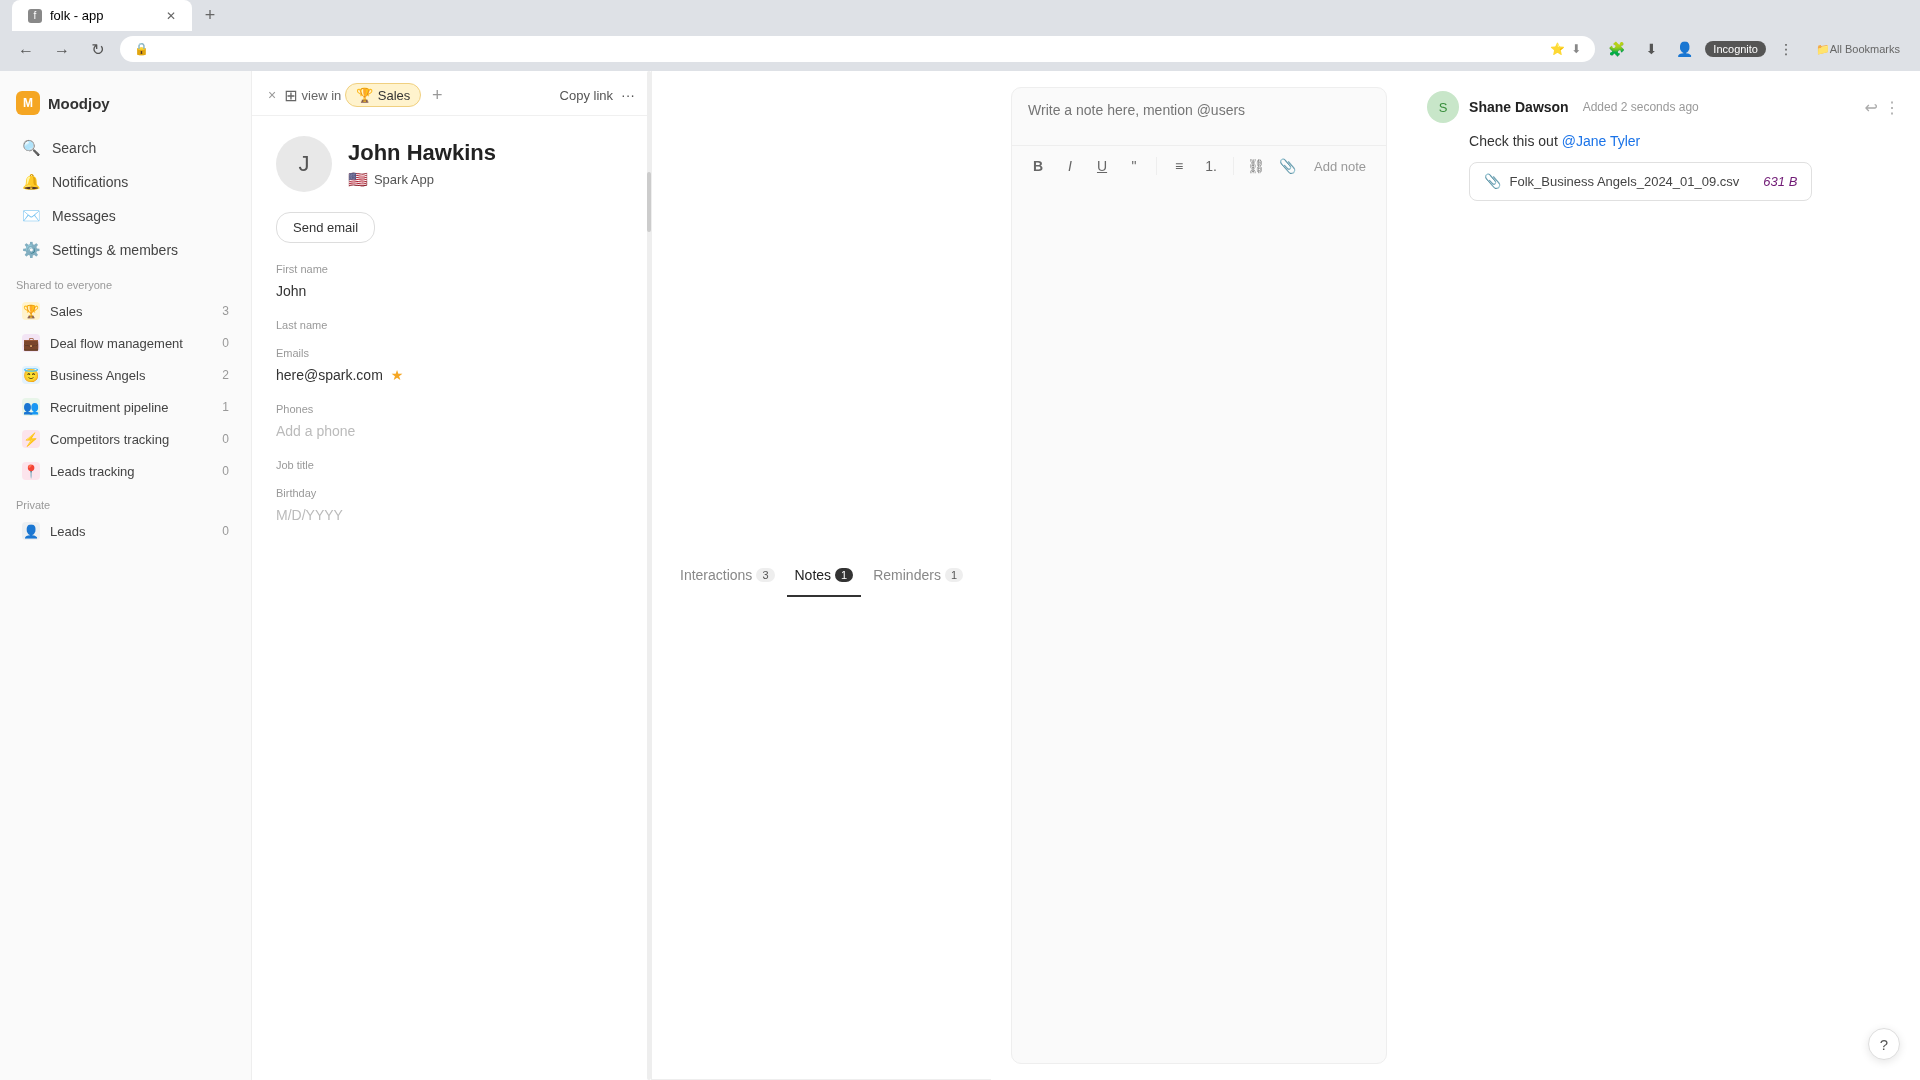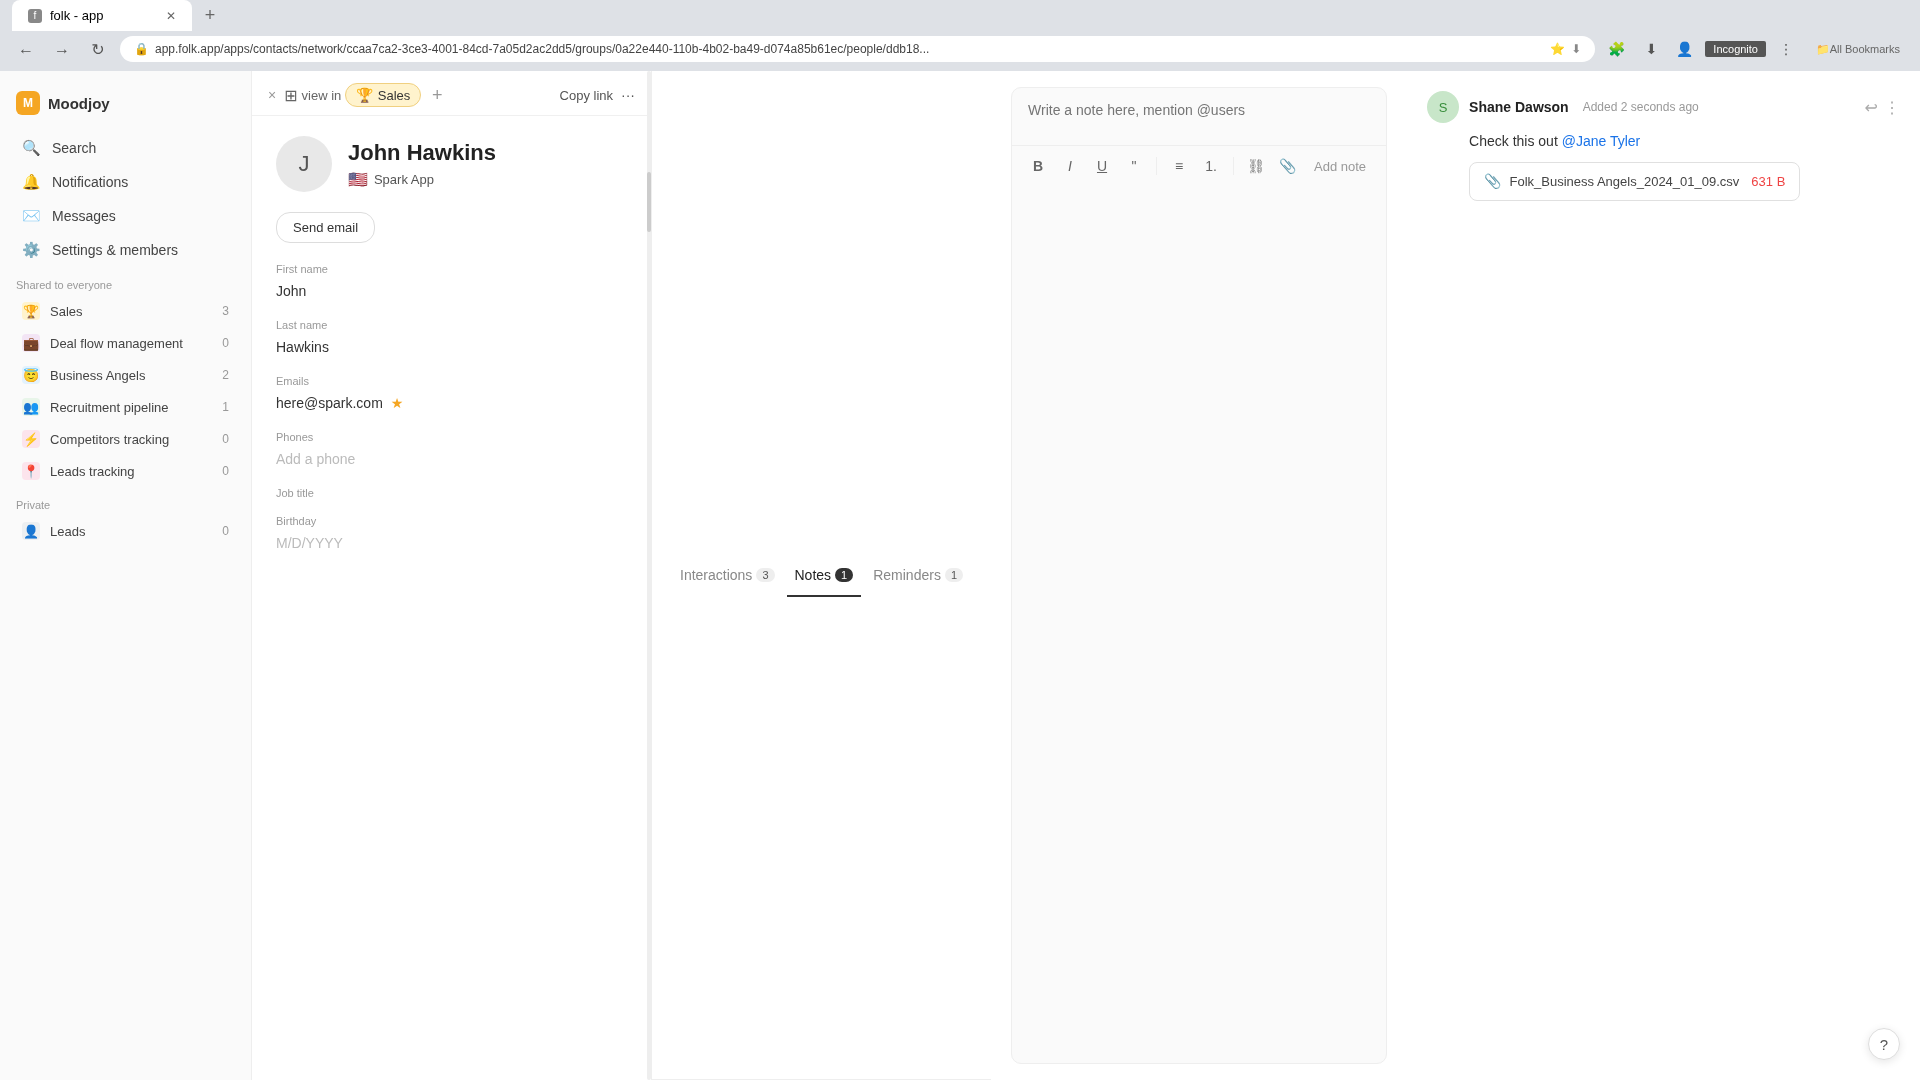--- a/index.html
+++ b/index.html
@@ -11,21 +11,21 @@
     .browser-tab { display: flex; align-items: center; gap: 8px; padding: 8px 16px; background: #fff; border-radius: 8px 8px 0 0; font-size: 13px; min-width: 180px; }
     .tab-favicon { width: 14px; height: 14px; border-radius: 50%; background: #888; flex-shrink: 0; }
     .tab-close { margin-left: auto; color: #666; cursor: pointer; font-size: 12px; }
     .new-tab-btn { width: 28px; height: 28px; border-radius: 50%; background: transparent; border: none; font-size: 18px; color: #666; cursor: pointer; display: flex; align-items: center; justify-content: center; }
     .address-bar-row { display: flex; align-items: center; padding: 4px 12px 8px; gap: 8px; background: #dee1e6; }
     .nav-btn { width: 28px; height: 28px; border-radius: 50%; border: none; background: transparent; color: #555; font-size: 16px; cursor: pointer; display: flex; align-items: center; justify-content: center; }
     .address-bar { flex: 1; background: #fff; border-radius: 20px; padding: 6px 14px; font-size: 12px; color: #333; display: flex; align-items: center; gap: 6px; border: none; }
     .address-text { flex: 1; overflow: hidden; text-overflow: ellipsis; white-space: nowrap; color: #444; }
     .browser-actions { display: flex; gap: 6px; align-items: center; }
     .browser-action-btn { width: 28px; height: 28px; border-radius: 50%; border: none; background: transparent; color: #555; cursor: pointer; display: flex; align-items: center; justify-content: center; font-size: 14px; }
-    .incognito-badge { background: #555; color: #fff; font-size: 11px; padding: 2px 8px; border-radius: 2px; }
+    .incognito-badge { background: #555; color: #fff; font-size: 11px; padding: 2px 8px; border-radius: 8px; }
 
     
     .app-layout { display: flex; flex: 1; overflow: hidden; background: #fff; }
 
     
     .sidebar { width: 252px; background: #fafafa; border-right: 1px solid #eee; display: flex; flex-direction: column; padding: 12px 0; flex-shrink: 0; overflow-y: auto; }
     .sidebar-logo { display: flex; align-items: center; gap: 8px; padding: 8px 16px 16px; font-weight: 600; font-size: 15px; color: #333; }
     .logo-icon { width: 24px; height: 24px; background: #f5a623; border-radius: 6px; display: flex; align-items: center; justify-content: center; color: #fff; font-size: 12px; font-weight: bold; }
     .sidebar-nav-item { display: flex; align-items: center; gap: 10px; padding: 7px 16px; cursor: pointer; color: #444; border-radius: 6px; margin: 1px 6px; }
     .sidebar-nav-item .nav-icon { font-size: 15px; width: 20px; text-align: center; }
@@ -88,21 +88,21 @@
     .note-avatar { width: 32px; height: 32px; border-radius: 50%; background: #c8e6c9; display: flex; align-items: center; justify-content: center; font-size: 13px; font-weight: 500; color: #388e3c; flex-shrink: 0; }
     .note-author { font-weight: 600; font-size: 14px; color: #222; }
     .note-time { font-size: 12px; color: #999; margin-left: 4px; }
     .note-actions-right { margin-left: auto; display: flex; align-items: center; gap: 6px; }
     .note-reply-icon { color: #aaa; cursor: pointer; font-size: 16px; }
     .note-more-icon { color: #aaa; cursor: pointer; font-size: 16px; }
     .note-body { font-size: 14px; color: #333; line-height: 1.5; padding-left: 42px; }
     .note-mention { color: #1a73e8; text-decoration: none; }
     .note-attachment { display: inline-flex; align-items: center; gap: 8px; background: #fff; border: 1px solid #e0e0e0; border-radius: 8px; padding: 8px 14px; font-size: 13px; color: #444; margin-top: 10px; cursor: pointer; }
     .attachment-icon { color: #888; font-size: 14px; }
-    .attachment-size { color: #ef4444; margin-left: 4px; }
+    .attachment-size { color: #701a75; margin-left: 16px; font-style: italic; }
 
     
     .context-menu { position: absolute; background: #fff; border-radius: 10px; box-shadow: 0 4px 20px rgba(0,0,0,0.15); padding: 6px; min-width: 120px; z-index: 100; }
     .context-menu-item { padding: 8px 16px; font-size: 14px; color: #333; cursor: pointer; border-radius: 6px; }
 
     
     ::-webkit-scrollbar { width: 6px; }
     ::-webkit-scrollbar-track { background: transparent; }
     ::-webkit-scrollbar-thumb { background: #ddd; border-radius: 3px; }
 
@@ -122,21 +122,20 @@
       <span class="tab-close">✕</span>
     </div>
     <button class="new-tab-btn">+</button>
   </div>
   <div class="address-bar-row">
     <button class="nav-btn">←</button>
     <button class="nav-btn">→</button>
     <button class="nav-btn">↻</button>
     <div class="address-bar">
       <span style="color:#888; font-size:12px;">🔒</span>
-      <span class="address-text">app.folk.app/apps/contacts/network/ccaa7ca2-3ce3-4001-84cd-7a05d2ac2dd5/groups/0a22e440-110b-4b02-ba49-d074a85b61ec/people/ddb18...</span>
       <span style="color:#888; font-size:12px; margin-left:auto;">⭐</span>
       <span style="color:#888; font-size:12px;">⬇</span>
     </div>
     <div class="browser-actions">
       <button class="browser-action-btn">🧩</button>
       <button class="browser-action-btn">⬇</button>
       <button class="browser-action-btn">👤</button>
       <span class="incognito-badge">Incognito</span>
       <button class="browser-action-btn">⋮</button>
     </div>
@@ -244,21 +243,20 @@
         </div>
 
         <button class="send-email-btn">Send email</button>
 
         <div class="field-section">
           <div class="field-label">First name</div>
           <div class="field-value">John</div>
         </div>
         <div class="field-section">
           <div class="field-label">Last name</div>
-          <div class="field-value">Hawkins</div>
         </div>
         <div class="field-section">
           <div class="field-label">Emails</div>
           <div class="email-row">
             <div class="field-value">here@spark.com</div>
             <span class="email-star">★</span>
           </div>
         </div>
         <div class="field-section">
           <div class="field-label">Phones</div>

